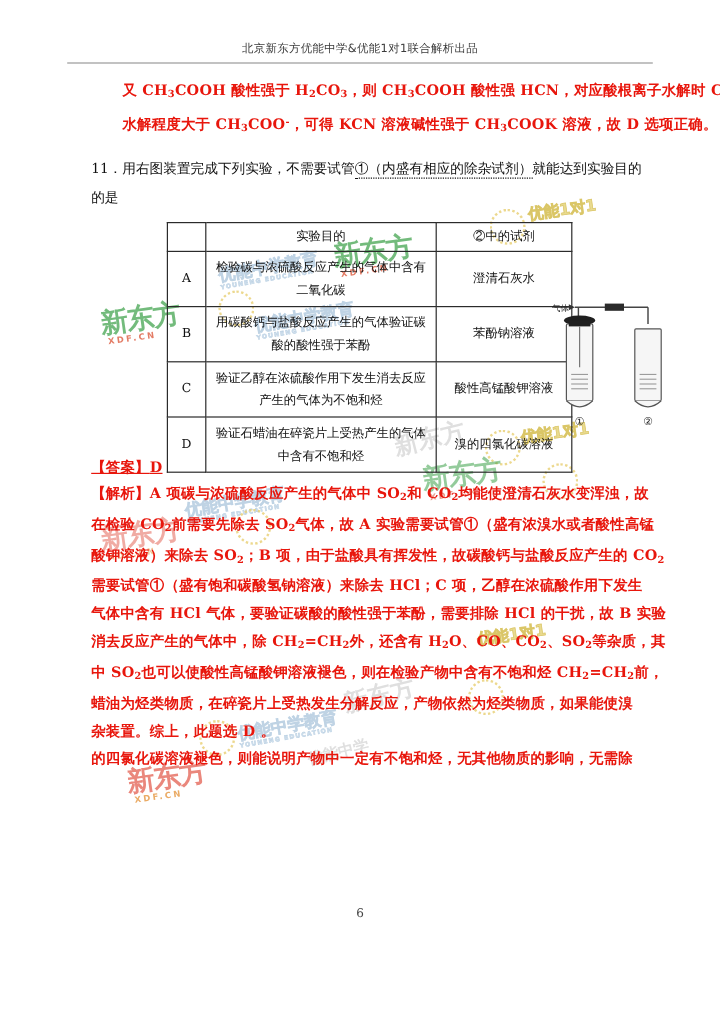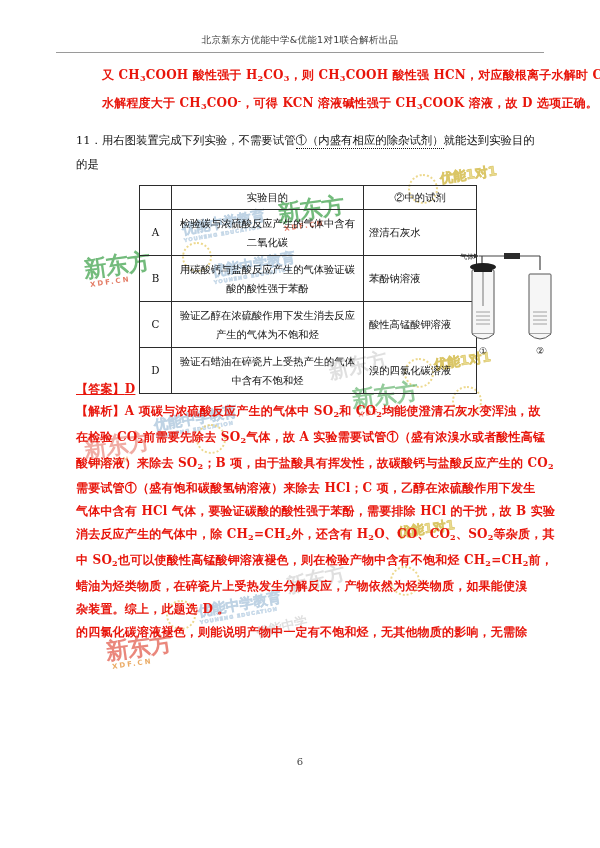--- a/index.html
+++ b/index.html
@@ -95,21 +95,21 @@
     font-weight: normal;
     background: transparent;
   }
   .exp-table thead td {
     text-align: center;
     height: 17px;
     padding: 2px 4px;
   }
   .col-letter { width: 22px; text-align: center; vertical-align: middle; }
   .col-purpose { width: 196px; text-align: center; vertical-align: middle; }
-  .col-reagent { width: 110px; vertical-align: middle; }
+  .col-reagent { width: 110px; text-align: center; vertical-align: middle; }
   .exp-table tbody tr { height: 46px; }
 
   
   .apparatus {
     position: absolute;
     top: 246px;
     left: 458px;
     width: 116px;
     height: 116px;
   }

